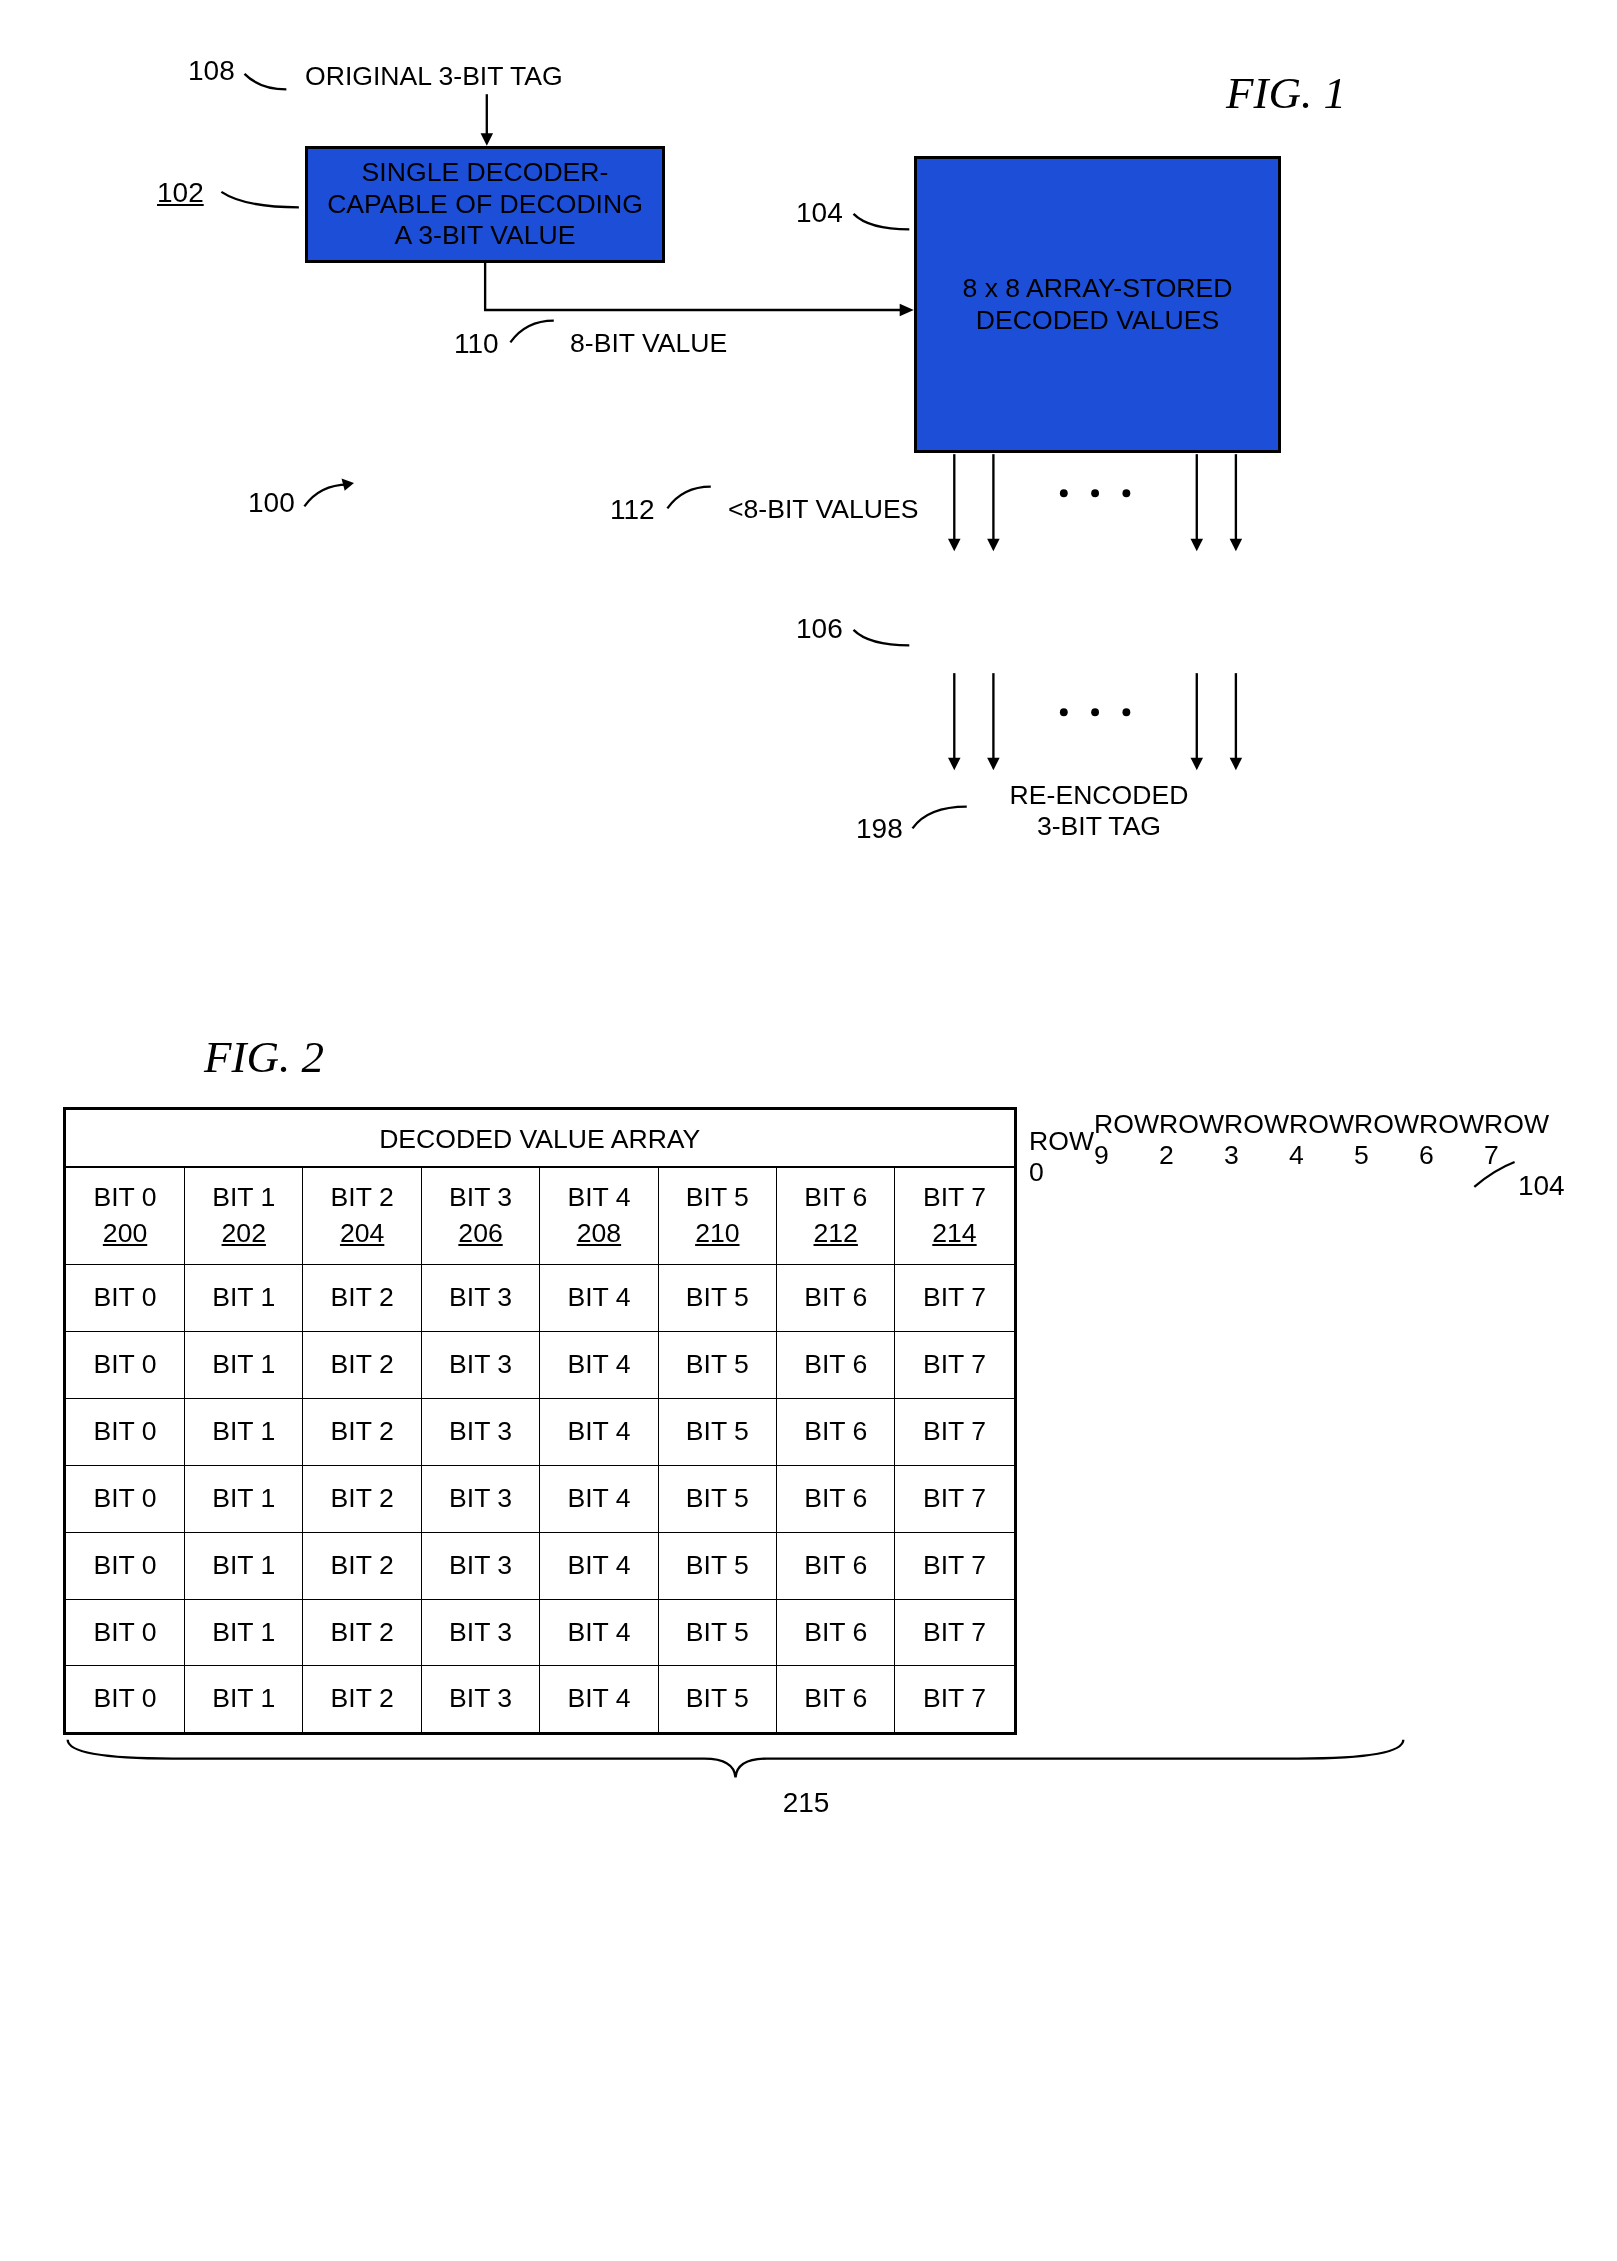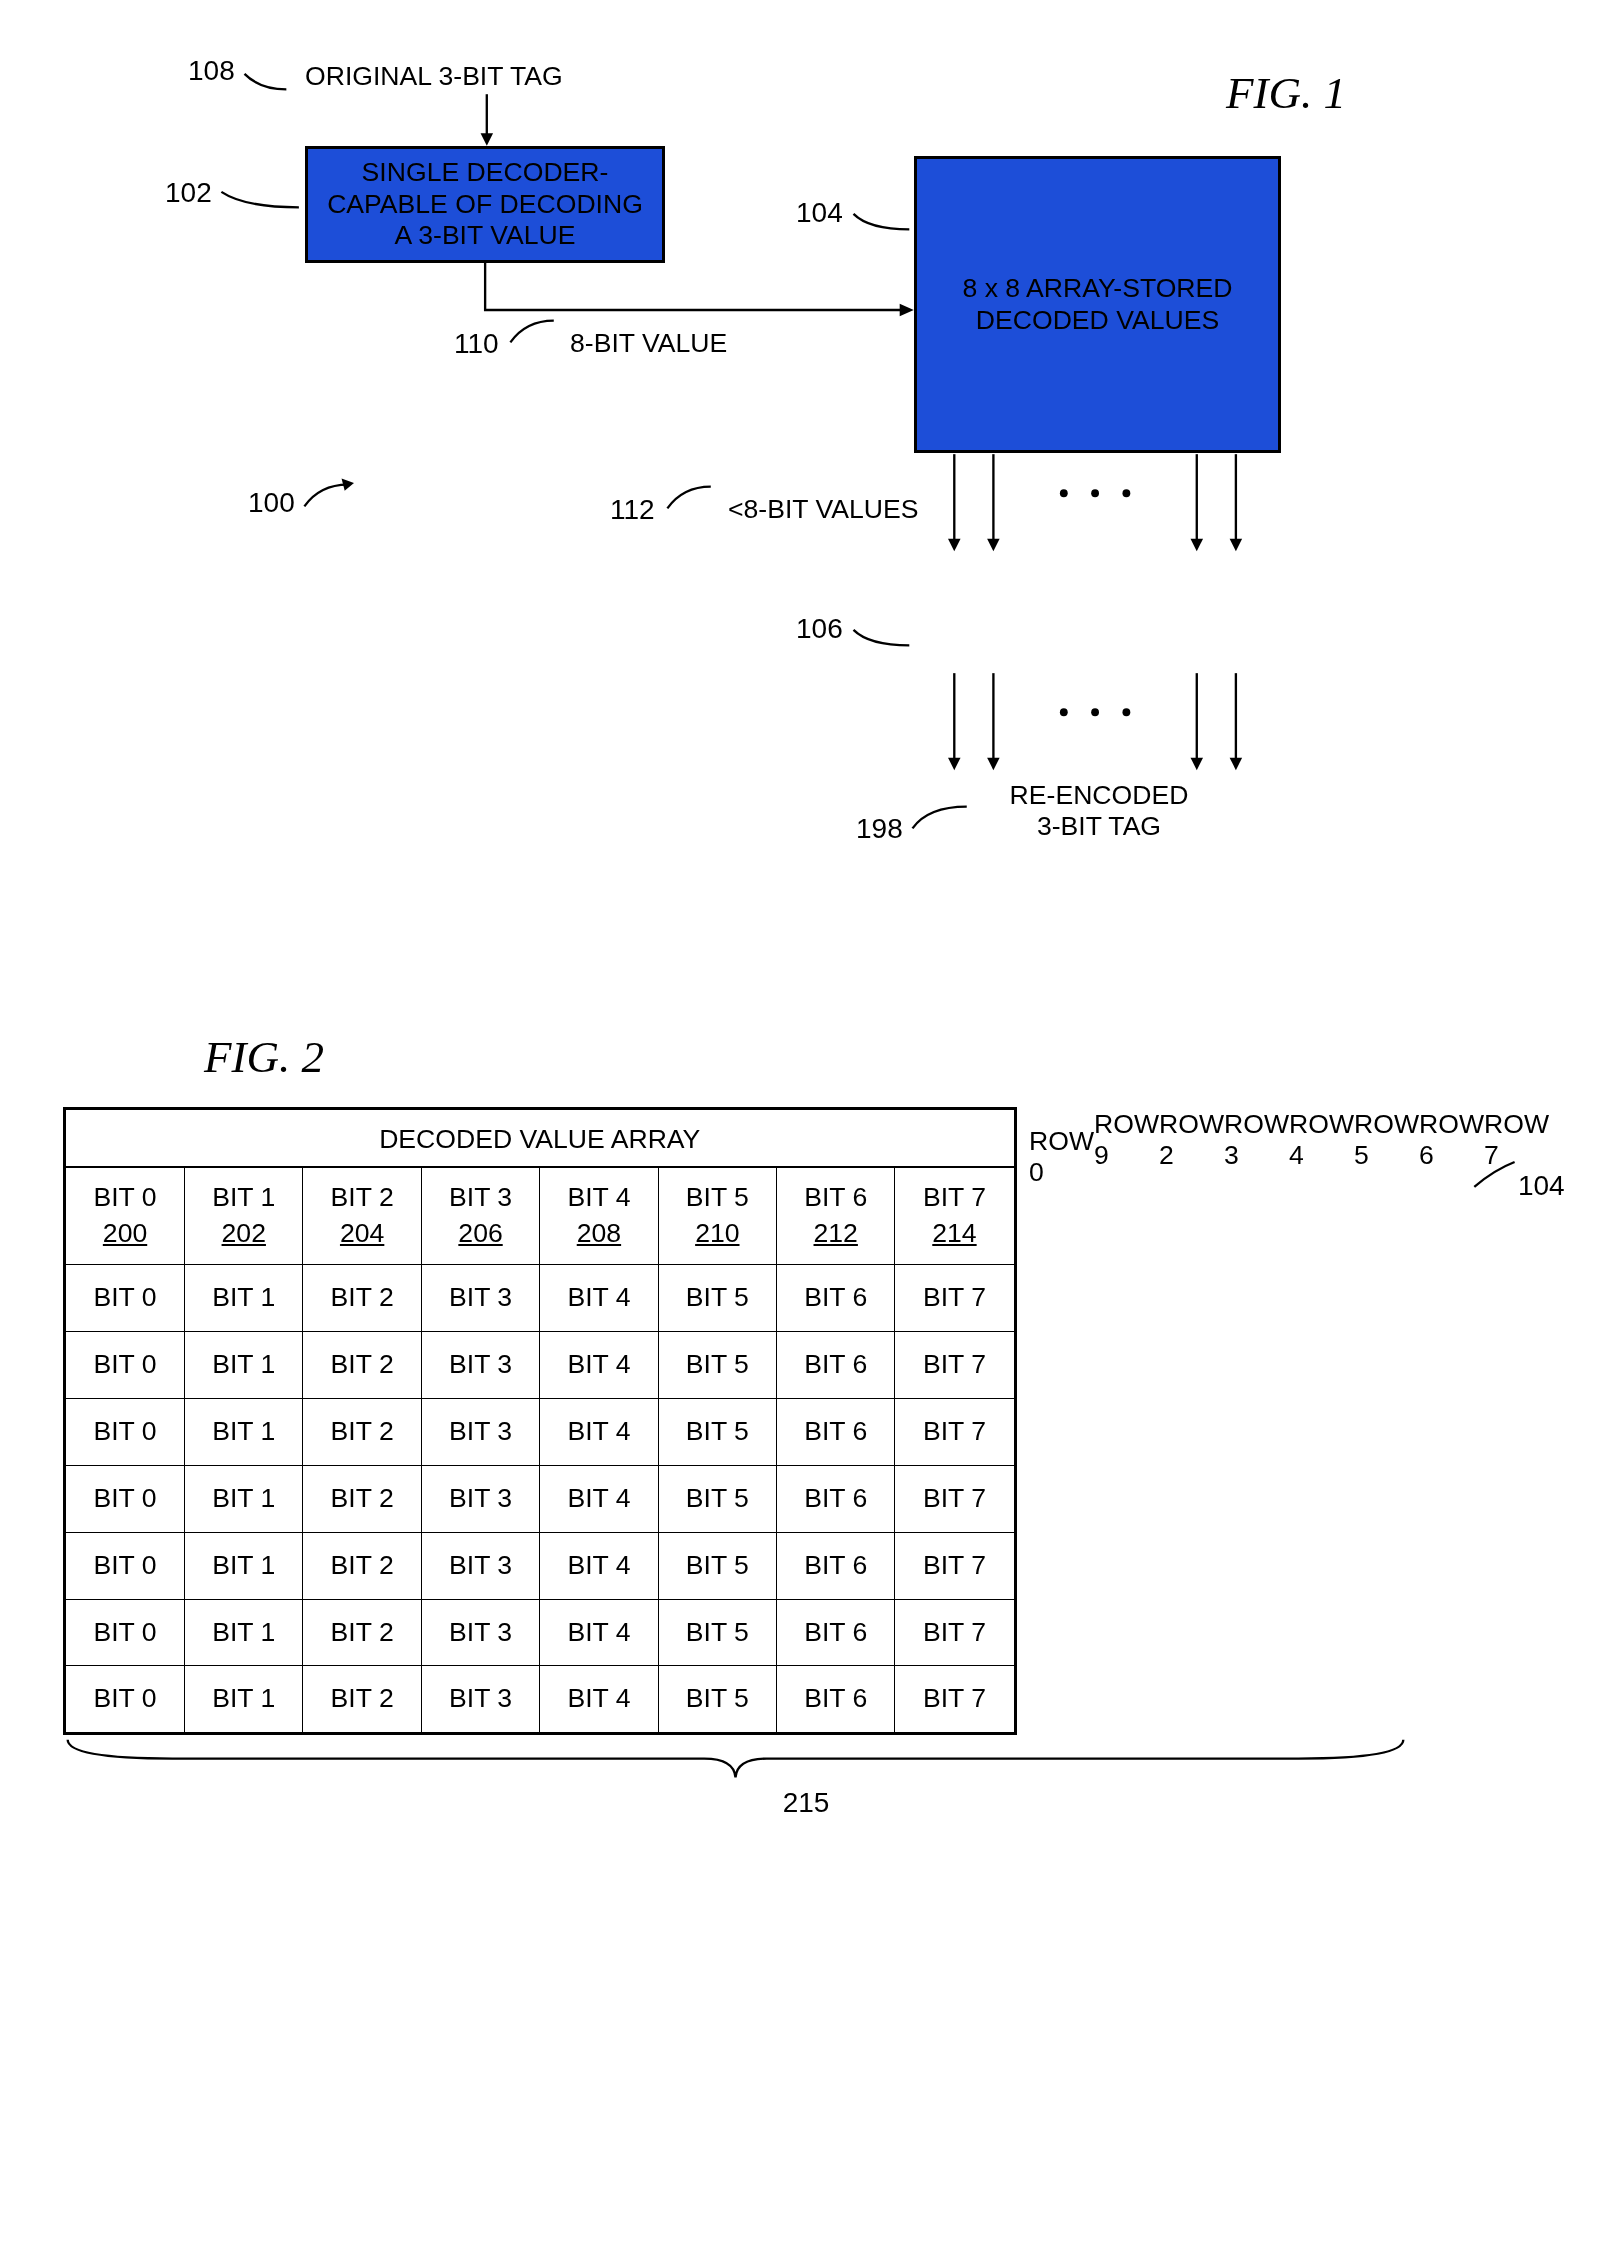--- a/index.html
+++ b/index.html
@@ -146,21 +146,21 @@
     <svg style="position:absolute; left:416px; top:47px;" width="15.6" height="55" viewBox="0 0 20 70">
       <line x1="10" y1="0" x2="10" y2="54" stroke="#000" stroke-width="3"></line>
       <polygon points="10,66 2,50 18,50" class="arrow-head"></polygon>
     </svg>
 
     <div class="box" style="left:242px; top:99px; width:360px; height:117px;">
       <span>SINGLE DECODER-</span>
       <span>CAPABLE OF DECODING</span>
       <span>A 3-BIT VALUE</span>
     </div>
-    <div class="ref-label" style="left:102px; top:130px;">102</div>
+    <div class="ref-label" style="left:94px; top:130px;text-decoration:underline;">102</div>
     <svg class="leader-curve" style="left:158px; top:134px;" width="86" height="31" viewBox="0 0 110 40">
       <path d="M0 14 Q 30 34 100 34" stroke="#000" stroke-width="3" fill="none"></path>
     </svg>
 
     <svg style="position:absolute; left:419px; top:216px;" width="438" height="94" viewBox="0 0 560 120">
       <polyline points="4,0 4,60 540,60" stroke="#000" stroke-width="3" fill="none"></polyline>
       <polygon points="552,60 534,52 534,68" class="arrow-head"></polygon>
     </svg>
 
     <div class="ref-label" style="left:391px; top:281px;">110</div>

